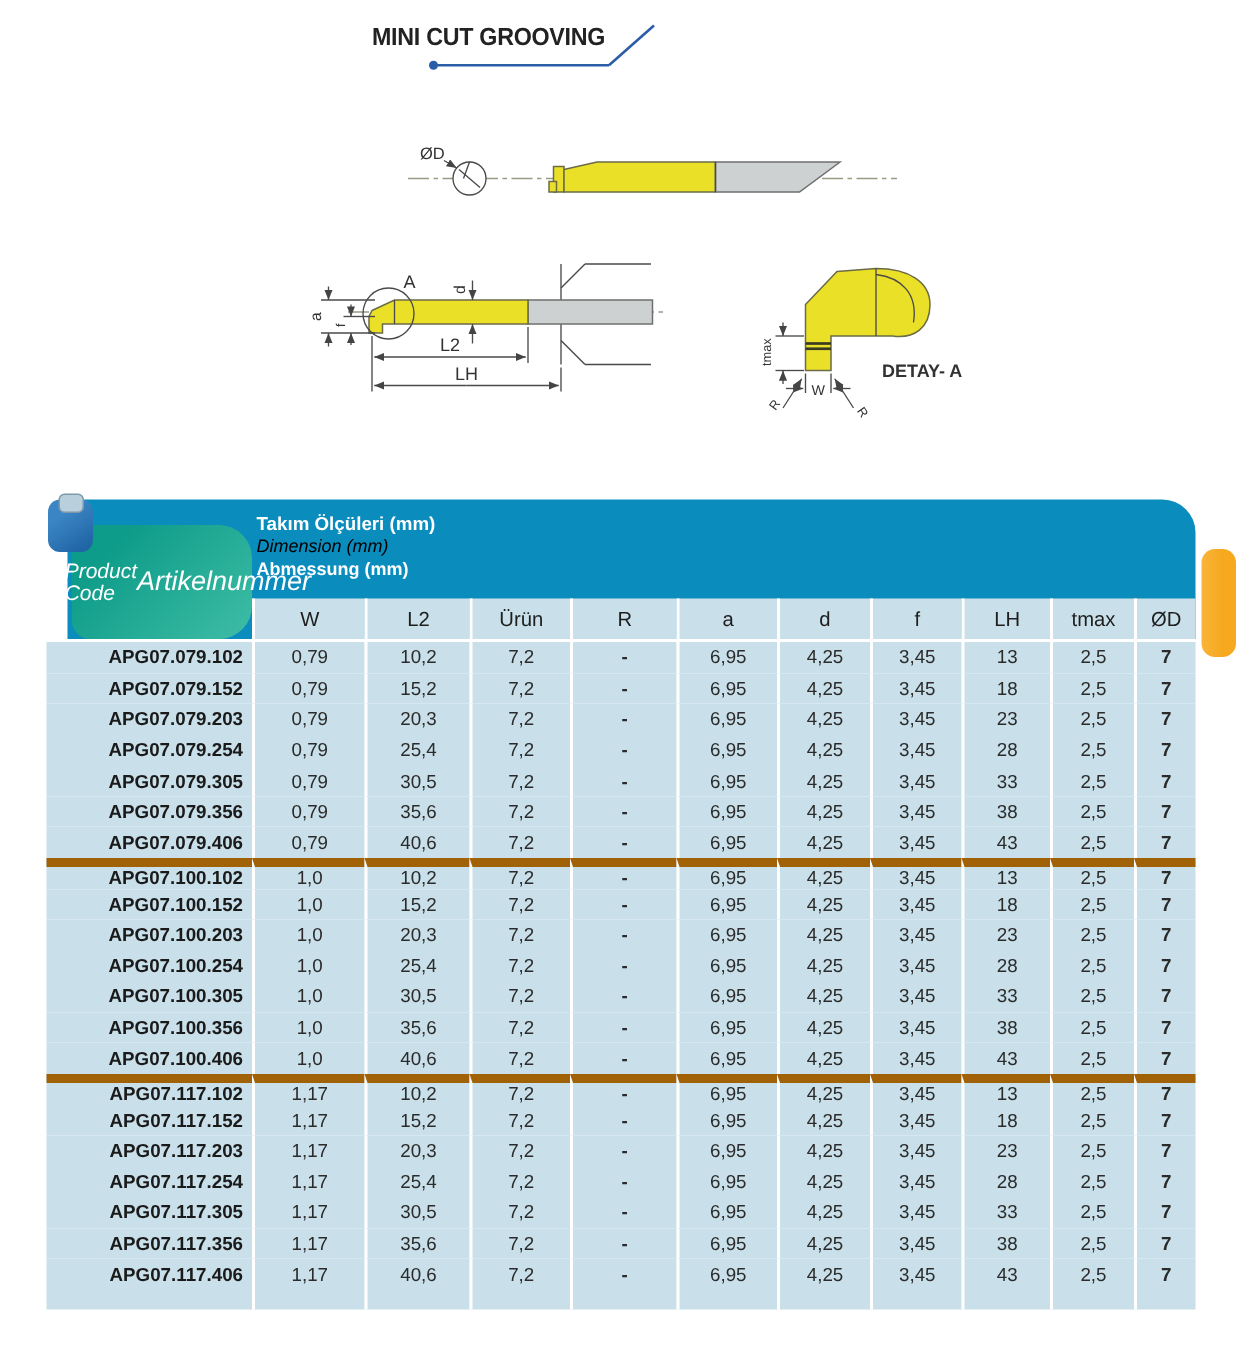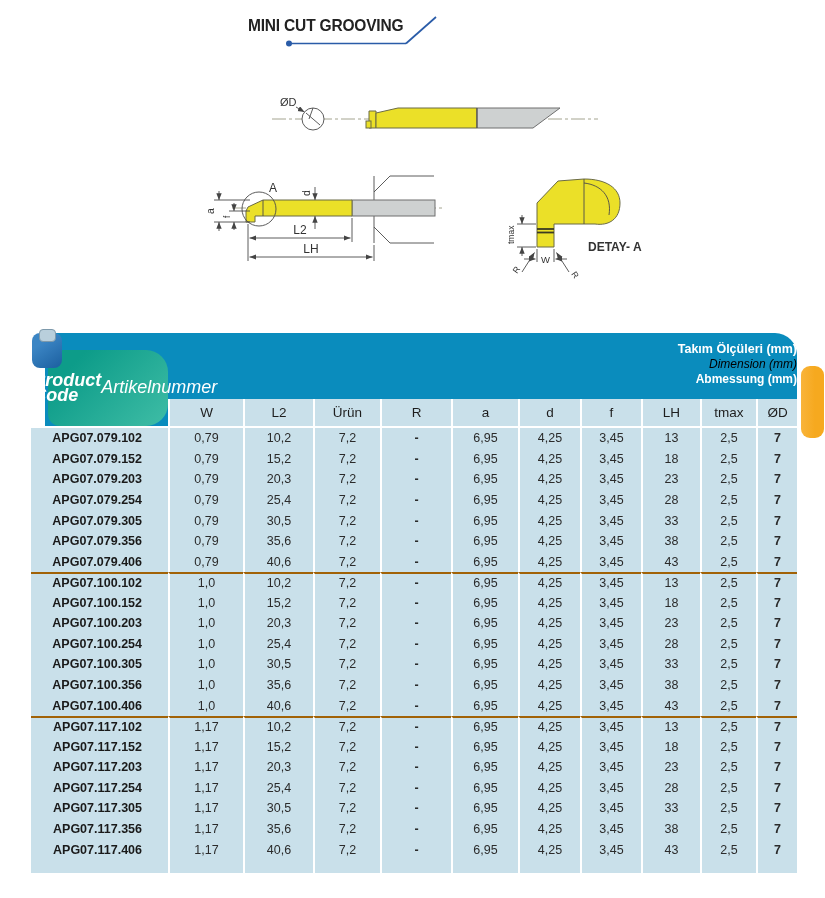--- a/index.html
+++ b/index.html
@@ -17,52 +17,52 @@
   .thin{fill:none;stroke:var(--dim);stroke-width:.9;}
   .thick{fill:none;stroke:#3a3a22;stroke-width:1.8;}
   .cl{fill:none;stroke:#9a9a85;stroke-width:.9;stroke-dasharray:14 3 3 3;}
   .dimtext{fill:#333;font-family:"Liberation Sans",sans-serif;}
   .blue-line{stroke:var(--underline-blue);stroke-width:1.7;}
 
   
   .catalog-table{position:absolute;left:31px;top:333px;width:766px;}
   .tbl-header{position:relative;margin-left:14px;width:752px;height:93px;
               background:var(--header-blue);border-radius:12px 22px 0 0;}
-  .dim-head{position:absolute;left:126px;right:0;top:9px;text-align:right;color:#fff;line-height:15px;}
+  .dim-head{position:absolute;left:126px;right:0;top:9px;text-align:left;color:#fff;line-height:15px;}
   .dim-head .l1{font-size:12.5px;font-weight:bold;}
   .dim-head .l2{font-size:12px;font-style:italic;color:#000000;}
   .dim-head .l3{font-size:12px;font-weight:bold;}
   .col-heads{position:absolute;left:-14px;bottom:0;width:766px;display:grid;
              grid-template-columns:137px 75px 70px 67px 71px 67px 62px 61px 59px 56px 41px;}
   .ch-cell{background:var(--cell-blue);height:27px;display:flex;align-items:center;justify-content:center;
            font-size:13.5px;color:#1e1e1e;border-left:2px solid #fff;box-sizing:border-box;}
   .ch-cell.spacer{background:transparent;border-left:none;}
 
   .code-head{position:absolute;left:17px;top:17px;width:120px;height:76px;z-index:2;
              background:linear-gradient(135deg,var(--teal-dark) 20%,var(--teal-light) 95%);
              border-radius:12px 22px 22px 12px;color:#fff;display:flex;flex-direction:row;
              justify-content:center;align-items:center;line-height:15.5px;}
   .code-head .l1{font-size:13.5px;font-weight:bold;}
-  .code-head .l2{font-size:18px;font-weight:bold;font-style:italic;}
+  .code-head .l2{font-size:14px;font-weight:normal;font-style:italic;}
   .code-head .l3{font-size:18px;font-style:italic;}
 
   .clip{position:absolute;left:1px;top:0;width:30px;height:35px;z-index:3;
         background:linear-gradient(145deg,var(--clip-blue) 30%,var(--clip-blue-dark));
         border-radius:8px;}
   .clip .inner{position:absolute;left:7px;top:-4px;width:15px;height:11px;border-radius:4px;
         background:var(--clip-light);border:1px solid #7d99ab;}
 
   .tbl-body{display:grid;margin-top:2px;
             grid-template-columns:137px 75px 70px 67px 71px 67px 62px 61px 59px 56px 41px;}
   .cell{background:var(--cell-blue);height:20.57px;display:flex;align-items:center;justify-content:center;
         font-size:12.5px;color:#2b2b2b;border-left:2px solid #fff;box-sizing:border-box;}
   .tbl-body .cell:nth-child(11n+1){border-left:none;}
-  .cell.code{justify-content:flex-end;padding-right:26px;font-weight:bold;color:#1a1a1a;}
+  .cell.code{justify-content:flex-end;padding-right:6px;font-weight:bold;color:#1a1a1a;}
   .cell.c3,.cell.c9{font-weight:bold;}
-  .cell.group-start{border-top:2px solid #a16207;}
+  .cell.group-start{border-top:6px solid #a16207;}
   .cell.pad{height:13px;}
 
   .orange-tab{position:absolute;left:770px;top:33px;width:23px;height:72px;border-radius:9px;
               background:linear-gradient(90deg,#f9b43a,var(--orange) 60%);}
 </style>
 </head>
 <body>
 
 <div class="page">
 

